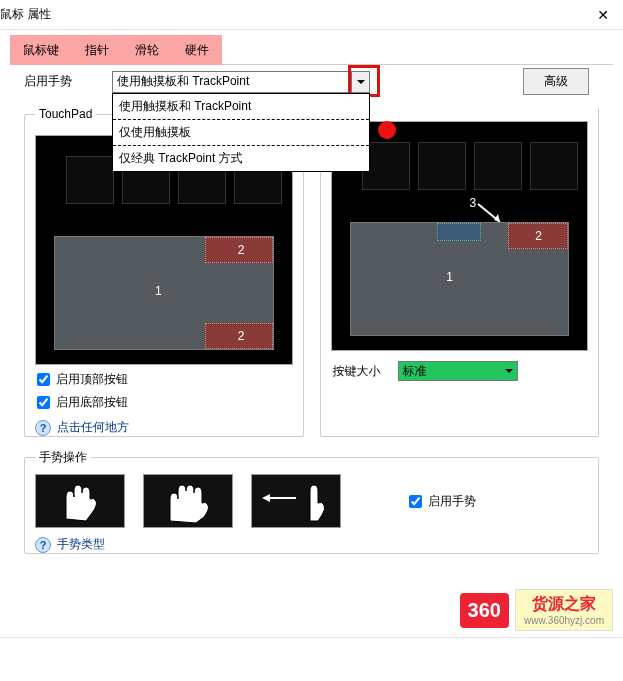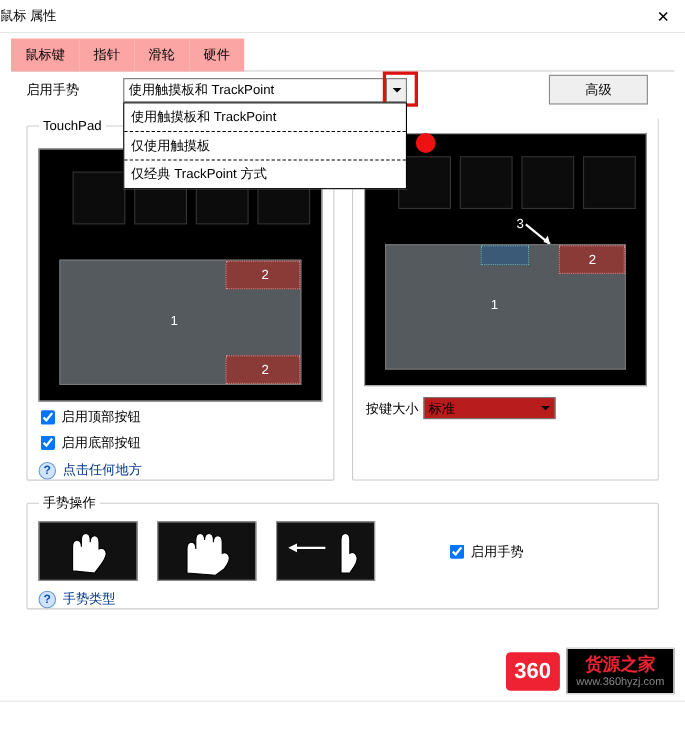--- a/index.html
+++ b/index.html
@@ -21,54 +21,54 @@
 .combo { width: 240px; height: 22px; border: 1px solid #777; background: #fff; display: flex; align-items: center; padding: 0 4px; }
 .combo-arrow { width: 18px; height: 22px; border: 1px solid #777; border-left: none; display: flex; align-items: center; justify-content: center; background: #efefef; }
 .combo-arrow::after { content: ""; border: 4px solid transparent; border-top-color: #000; margin-top: 4px; }
 .combo-hl { position: absolute; border: 3px solid #d11; pointer-events: none; }
 .dropbox { position: absolute; top: 22px; left: 0; width: 258px; border: 1px solid #000; background: #fff; z-index: 50; }
 .dropbox .opt { padding: 4px 6px; border-bottom: 1px dashed #000; }
 .dropbox .opt:last-child { border-bottom: none; }
 .dropbox .opt.sel { background: #0a64ff; color: #fff; }
 .red-dot { position: absolute; right: -26px; top: 50px; width: 18px; height: 18px; background: #e11; border-radius: 50%; z-index: 60; }
 
-.btn { border: 1px solid #888; background: #efefef; padding: 4px 32px; cursor: pointer; }
+.btn { border: 1px solid #888; background: #efefef; padding: 4px 20px; cursor: pointer; }
 .adv-btn { margin-left: auto; margin-right: 10px; }
 
 fieldset { border: 1px solid #ccc; border-radius: 2px; padding: 8px 10px 0; }
 legend { padding: 0 4px; }
 
 .diag-row { display: flex; gap: 16px; padding: 0 14px; }
 .diag-col { flex: 1; }
 
 .diagram { background: #000; height: 230px; position: relative; margin-top: 6px; border: 1px solid #aaa; }
 .kbkey { position: absolute; border: 1px solid #333; background: #0c0c0c; }
 .tpad { position: absolute; left: 18px; right: 18px; top: 100px; bottom: 14px; background: #555a5f; border: 1px solid #777; }
 .num { color: #fff; font-size: 12px; position: absolute; }
 .zone { position: absolute; background: #8a3b38; border: 1px dotted #c88; }
 
 .checks { margin-top: 4px; }
 .chk { display: flex; align-items: center; gap: 6px; margin: 6px 2px; }
 .helpline { display: flex; align-items: center; gap: 6px; margin-top: 8px; color: #003388; }
 .qicon { width: 16px; height: 16px; border-radius: 50%; background: #cfe3ff; border: 1px solid #6699cc; color: #1155aa; display: flex; align-items: center; justify-content: center; font-weight: bold; font-size: 11px; }
 
-.szrow { display: flex; align-items: center; gap: 4px; margin: 10px 2px; }
-.sel { border: 1px solid #777; height: 20px; width: 120px; padding: 0 4px; background: #b91c1c; }
+.szrow { display: flex; align-items: center; gap: 17px; margin: 10px 2px; }
+.sel { border: 1px solid #777; height: 20px; width: 120px; padding: 0 4px; background: #22c55e; }
 
 .gest-fs { margin: 12px 14px 0; }
 .gest-row { display: flex; align-items: center; gap: 18px; }
 .gestimg { width: 90px; height: 54px; background: #111; border: 1px solid #999; position: relative; }
 
 .footer { position: absolute; left: 0; right: 0; bottom: 0; height: 44px; display: flex; align-items: center; justify-content: flex-end; gap: 10px; padding: 0 14px; border-top: 1px solid #e5e5e5; }
 .footer .btn { padding: 4px 26px; }
 .ok-hl { position: absolute; border: 3px solid #d11; pointer-events: none; }
 
 .watermark { position: absolute; right: 10px; bottom: 50px; display: flex; align-items: center; gap: 6px; z-index: 80; padding-left: 24px; }
 .wm360 { background: #e23; color: #fff; font-weight: bold; font-size: 20px; padding: 6px 8px; border-radius: 4px; }
-.wmtxt { background: #000000; border: 1px solid #ddd; padding: 4px 8px; text-align: center; }
+.wmtxt { background: #fef9c3; border: 1px solid #ddd; padding: 4px 8px; text-align: center; }
 .wmtxt .l1 { color: #e23; font-weight: bold; font-size: 16px; }
 .wmtxt .l2 { color: #888; font-size: 10px; }
 
 .hand { position: absolute; }
 .hand svg { width: 100%; height: 100%; }
 </style>
 </head>
 <body>
 
 <div class="titlebar">

